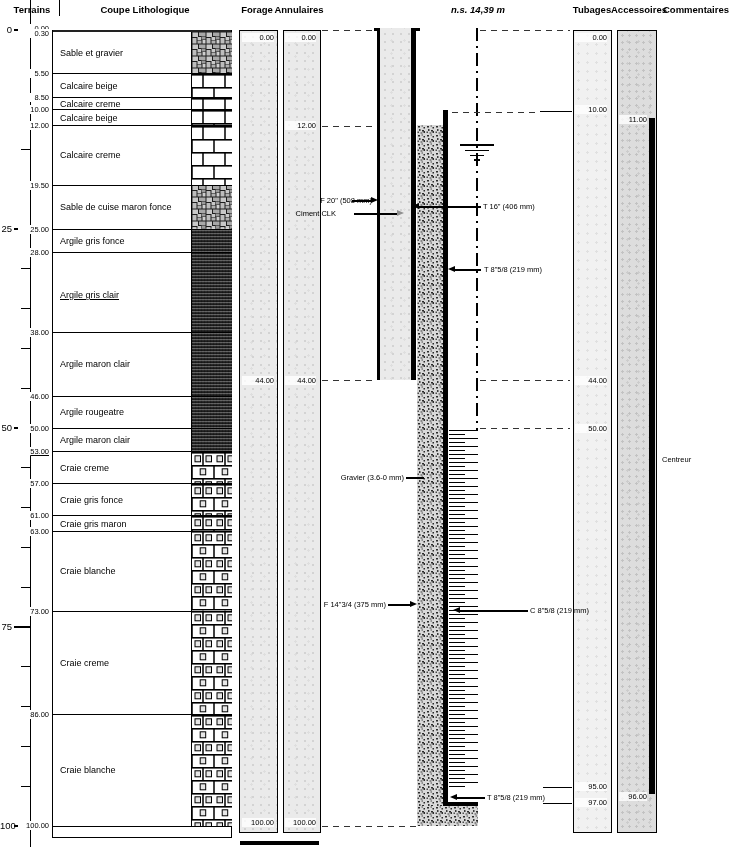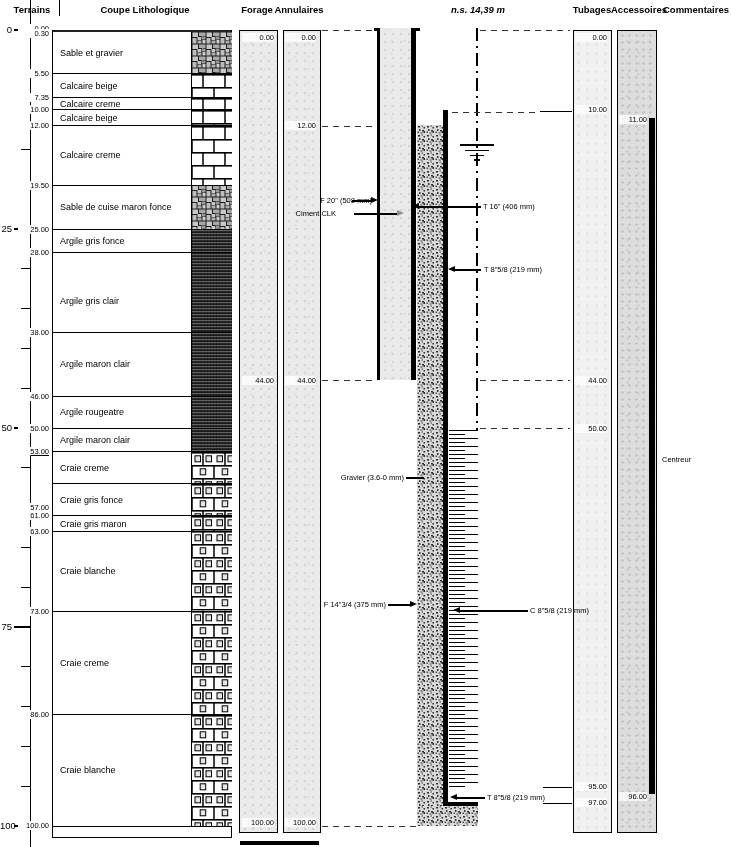--- a/index.html
+++ b/index.html
@@ -161,31 +161,31 @@
     <div class="blk" style="left: 21px; top: 507.1px; width: 9px; height: 1px;"></div>
     <div class="blk" style="left: 21px; top: 546.9px; width: 9px; height: 1px;"></div>
     <div class="blk" style="left: 21px; top: 586.7px; width: 9px; height: 1px;"></div>
     <div class="blk" style="left: 21px; top: 666.3px; width: 9px; height: 1px;"></div>
     <div class="blk" style="left: 21px; top: 706.1px; width: 9px; height: 1px;"></div>
     <div class="blk" style="left: 21px; top: 745.9px; width: 9px; height: 1px;"></div>
     <div class="blk" style="left: 21px; top: 785.7px; width: 9px; height: 1px;"></div>
     <div class="terr-label" style="left: 18px; top: 24px; width: 31px;">0.00</div>
     <div class="terr-label" style="left: 18px; top: 28.5px; width: 31px;">0.30</div>
     <div class="terr-label" style="left: 18px; top: 69.28px; width: 31px;">5.50</div>
-    <div class="terr-label" style="left: 18px; top: 93.16px; width: 31px;">7.35</div>
+    <div class="terr-label" style="left: 18px; top: 93.16px; width: 31px;">8.50</div>
     <div class="terr-label" style="left: 18px; top: 105.1px; width: 31px;">10.00</div>
     <div class="terr-label" style="left: 18px; top: 121.02px; width: 31px;">12.00</div>
     <div class="terr-label" style="left: 18px; top: 180.72px; width: 31px;">19.50</div>
     <div class="terr-label" style="left: 18px; top: 224.5px; width: 31px;">25.00</div>
     <div class="terr-label" style="left: 18px; top: 248.38px; width: 31px;">28.00</div>
     <div class="terr-label" style="left: 18px; top: 327.98px; width: 31px;">38.00</div>
     <div class="terr-label" style="left: 18px; top: 391.66px; width: 31px;">46.00</div>
     <div class="terr-label" style="left: 18px; top: 423.5px; width: 31px;">50.00</div>
     <div class="terr-label" style="left: 18px; top: 447.38px; width: 31px; text-decoration: underline;">53.00</div>
-    <div class="terr-label" style="left: 18px; top: 479.22px; width: 31px; margin-top: 24px;">57.00</div>
+    <div class="terr-label" style="left: 18px; top: 479.22px; width: 31px;">57.00</div>
     <div class="terr-label" style="left: 18px; top: 511.06px; width: 31px;">61.00</div>
     <div class="terr-label" style="left: 18px; top: 526.98px; width: 31px;">63.00</div>
     <div class="terr-label" style="left: 18px; top: 606.58px; width: 31px;">73.00</div>
     <div class="terr-label" style="left: 18px; top: 710.06px; width: 31px;">86.00</div>
     <div class="terr-label" style="left: 18px; top: 821px; width: 31px;">100.00</div>
     <div class="abs topsoil" style="left: 53px; top: 30px; width: 178px; height: 2.388px;"></div>
     <div class="patfill" style="left: 192px; top: 32.388px; width: 40px; height: 41.392px;">
       <svg width="100%" height="100%" preserveAspectRatio="none">
         <rect width="100%" height="100%" fill="url(#pat-rubble)"></rect>
       </svg>
@@ -224,21 +224,21 @@
         <rect width="100%" height="100%" fill="url(#pat-rubble)"></rect>
       </svg>
     </div>
     <div class="blk" style="left: 52px; top: 184.72px; width: 180px; height: 1px;"></div>
     <div class="litho-label" style="left: 60px; top: 202.11px;">Sable de cuise maron fonce</div>
     <div class="abs clay" style="left: 192px; top: 229px; width: 40px; height: 23.88px;"></div>
     <div class="blk" style="left: 52px; top: 228.5px; width: 180px; height: 1px;"></div>
     <div class="litho-label" style="left: 60px; top: 235.94px;">Argile gris fonce</div>
     <div class="abs clay" style="left: 192px; top: 252.88px; width: 40px; height: 79.6px;"></div>
     <div class="blk" style="left: 52px; top: 252.38px; width: 180px; height: 1px;"></div>
-    <div class="litho-label" style="left: 60px; top: 296px;">Argile gris clair</div>
+    <div class="litho-label" style="left: 60px; top: 290px; text-decoration: underline;">Argile gris clair</div>
     <div class="abs clay" style="left: 192px; top: 332.48px; width: 40px; height: 63.68px;"></div>
     <div class="blk" style="left: 52px; top: 331.98px; width: 180px; height: 1px;"></div>
     <div class="litho-label" style="left: 60px; top: 359.32px;">Argile maron clair</div>
     <div class="abs clay" style="left: 192px; top: 396.16px; width: 40px; height: 31.84px;"></div>
     <div class="blk" style="left: 52px; top: 395.66px; width: 180px; height: 1px;"></div>
     <div class="litho-label" style="left: 60px; top: 407.08px;">Argile rougeatre</div>
     <div class="abs clay" style="left: 192px; top: 428px; width: 40px; height: 23.88px;"></div>
     <div class="blk" style="left: 52px; top: 427.5px; width: 180px; height: 1px;"></div>
     <div class="litho-label" style="left: 60px; top: 434.94px;">Argile maron clair</div>
     <div class="patfill" style="left: 192px; top: 451.88px; width: 40px; height: 31.84px;">

